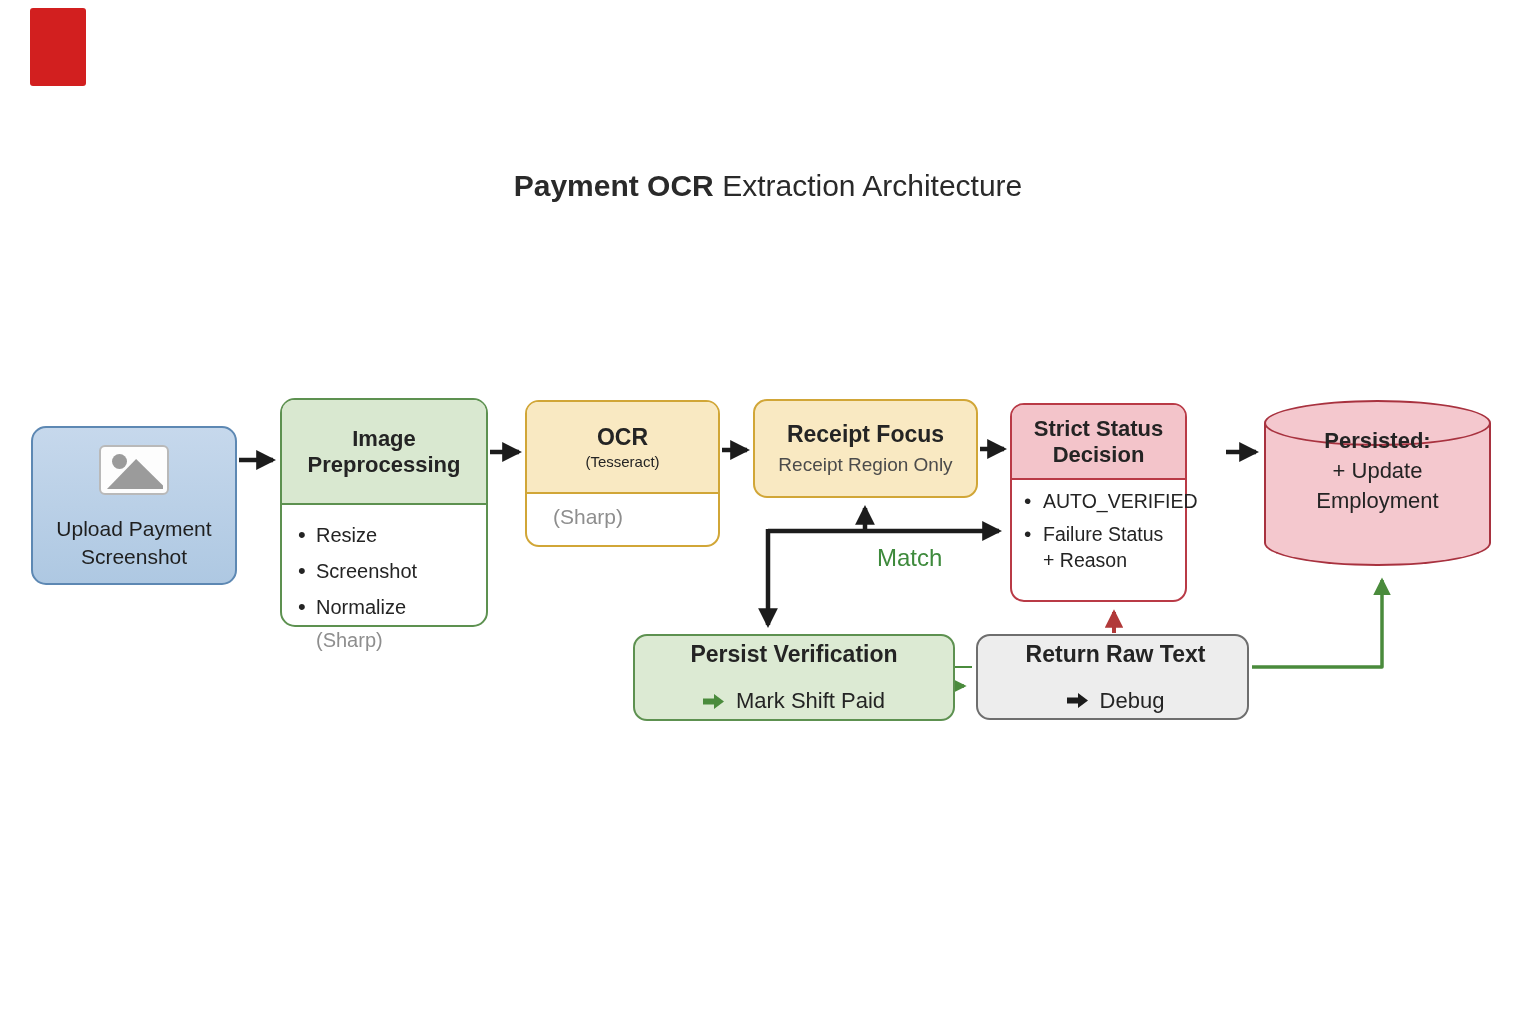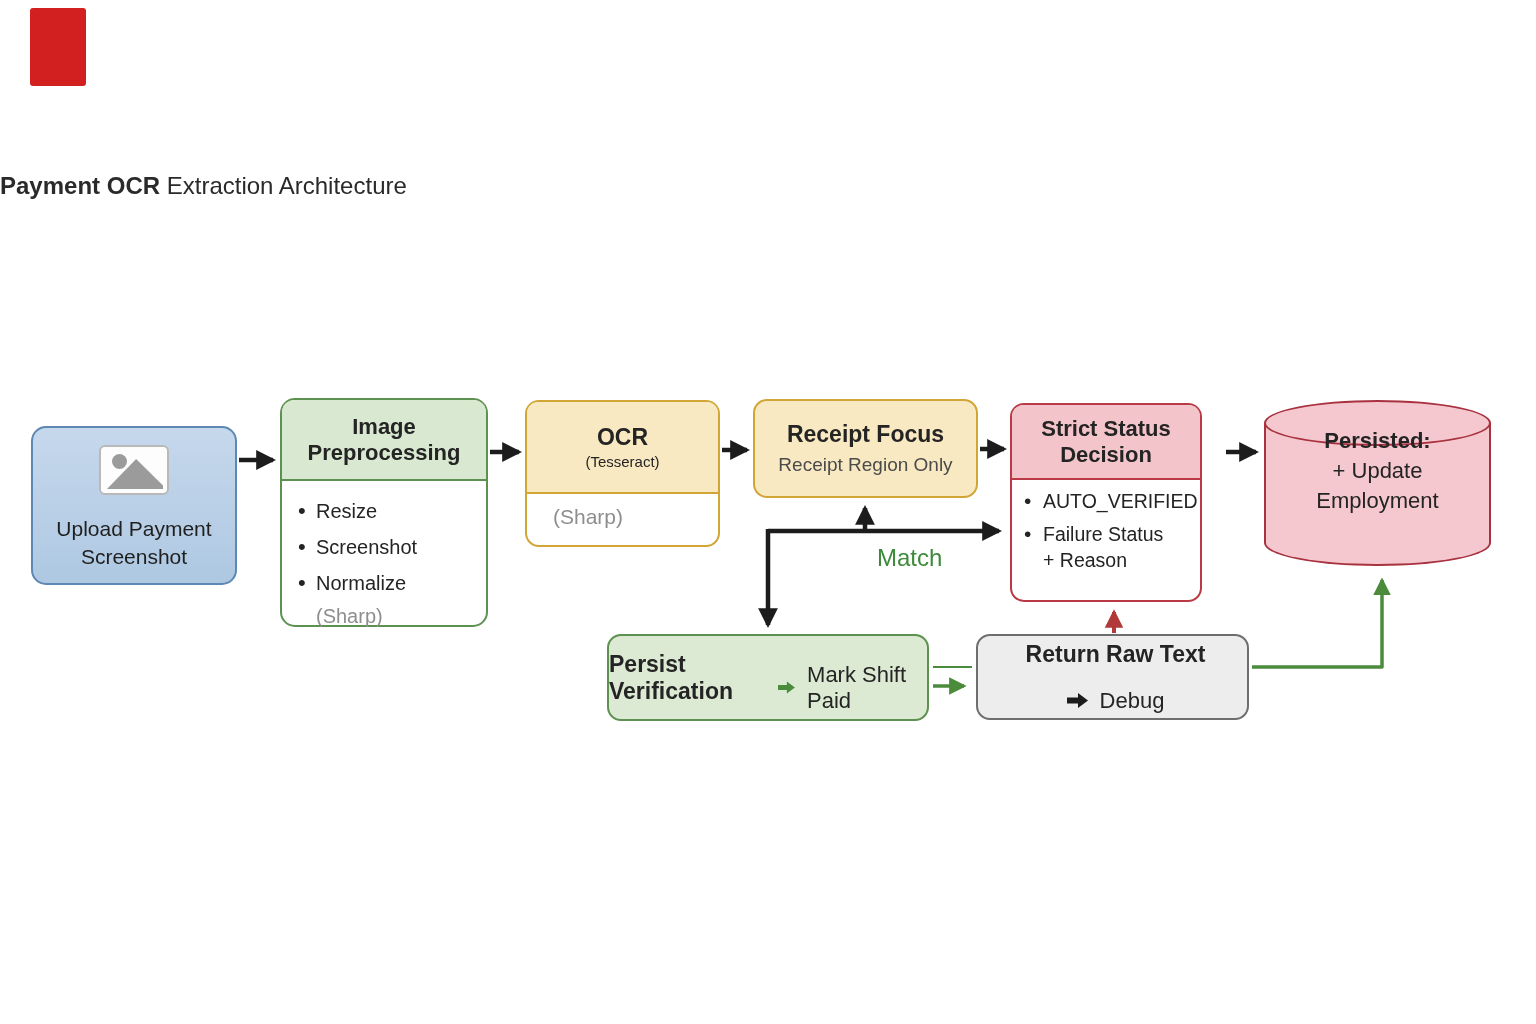--- a/index.html
+++ b/index.html
@@ -7,21 +7,21 @@
     position:relative; width:1536px; height:1024px; overflow:hidden;
     background:#ffffff; color:#242424;
     font-family:"Liberation Sans", sans-serif;
   }
   .abs { position:absolute; box-sizing:border-box; }
 
   
   .red-marker { left:30px; top:8px; width:56px; height:78px; background:#d21f1f; border-radius:3px; }
 
   
-  .title { top:166px; left:0; width:100%; font-size:24px; line-height:40px; color:#2a2a2a; }
+  .title { top:166px; left:0; width:100%; text-align:center; font-size:30px; line-height:40px; color:#2a2a2a; }
   .title .b { font-weight:700; }
   .title .r { font-weight:500; }
 
   
   svg.connectors { position:absolute; left:0; top:0; pointer-events:none; }
   .c-black { stroke:#1c1c1c; stroke-width:4.5; fill:none; }
   .c-green { stroke:#4a8b3c; stroke-width:3.5; fill:none; stroke-linejoin:round; }
   .c-green-thin { stroke:#4a8b3c; stroke-width:2.2; fill:none; }
   .c-red { stroke:#b13939; stroke-width:4; fill:none; }
 
@@ -37,63 +37,63 @@
   .icon-mountain { position:absolute; left:6px; right:4px; bottom:4px; height:30px; background:#9b9b9b;
                    clip-path:polygon(0 100%, 52% 0, 100% 88%, 100% 100%); }
   .upload-label { position:absolute; bottom:12px; left:0; width:100%; text-align:center;
                   font-size:21px; line-height:28px; font-weight:500; color:#1f1f1f; }
 
   
   #preprocessing { left:280px; top:398px; width:208px; height:229px; border:2.5px solid #5d9150;
                    border-radius:15px; background:#fff; }
   .pre-header { height:79px; background:#d9e8d0; border-bottom:2px solid #5d9150; border-radius:12px 12px 0 0;
                 display:flex; align-items:center; justify-content:center; text-align:center;
-                font-weight:700; font-size:22px; line-height:26px; padding:0 14px; }
+                font-weight:700; font-size:22px; line-height:26px; padding:12px 14px; }
   .bullet-list { margin:12px 0 0 0; padding:0 5px 0 14px; list-style:none; }
   .bullet-list li.bullet { position:relative; padding-left:20px; font-size:20px; line-height:36px; }
   .bullet-list li.bullet::before { content:"\2022"; position:absolute; left:2px; font-size:22px; }
   .bullet-list li.note { padding-left:20px; color:#8e8e8e; font-size:20px; line-height:30px; }
 
   
   #ocr { left:525px; top:400px; width:195px; height:147px; border:2.5px solid #d1a637; border-radius:14px; background:#fff; }
   .ocr-header { height:92px; background:#f9e9c2; border-bottom:2.5px solid #d1a637; border-radius:11px 11px 0 0;
                 display:flex; flex-direction:column; align-items:center; justify-content:center; box-sizing:border-box; }
   .ocr-title { font-weight:700; font-size:23px; }
   .ocr-sub { font-size:15px; margin-top:2px; }
   .ocr-note { padding:11px 0 0 26px; color:#8e8e8e; font-size:21px; }
 
   
   #receipt { left:753px; top:399px; width:225px; height:99px; background:#f9e9c2; border:2.5px solid #d1a637;
              border-radius:14px; display:flex; flex-direction:column; align-items:center; justify-content:center; }
   .receipt-title { font-weight:700; font-size:23px; }
   .receipt-sub { font-size:19px; color:#4b4b4b; margin-top:6px; }
 
   
-  #strict { left:1010px; top:403px; width:192px; height:199px; border:2.5px solid #b93a46; border-radius:14px; background:#fff; }
+  #strict { left:1010px; top:403px; width:177px; height:199px; border:2.5px solid #b93a46; border-radius:14px; background:#fff; }
   .strict-header { height:75px; background:#f3c4ca; border-bottom:2.5px solid #b93a46; border-radius:11px 11px 0 0;
                    display:flex; align-items:center; justify-content:center; text-align:center;
                    font-weight:700; font-size:22px; line-height:26px; box-sizing:border-box; }
   .strict-list { margin:8px 0 0 0; padding:0 18px 0 12px; list-style:none; }
   .strict-list li { position:relative; padding-left:19px; font-size:19.5px; line-height:26px; margin-top:7px; max-width:130px; }
   .strict-list li::before { content:"\2022"; position:absolute; left:0; font-size:21px; }
 
   
   #cylinder { left:1264px; top:400px; width:227px; height:166px; }
   .cyl-top { position:absolute; top:0; left:0; width:100%; height:46px; border-radius:50%;
              background:#f4c8ce; border:2.5px solid #a8323f; box-sizing:border-box; z-index:2; }
   .cyl-body { position:absolute; top:23px; left:0; width:100%; height:143px; background:#f4c8ce;
               border:2.5px solid #a8323f; border-top:none; box-sizing:border-box;
               border-radius:0 0 113px 113px / 0 0 23px 23px; z-index:1; }
   .cyl-text { position:absolute; z-index:3; top:26px; left:0; width:100%; text-align:center;
               font-size:22px; line-height:30px; }
   .cyl-text .b { font-weight:700; }
 
   
-  #persist { left:607px; top:634px; width:322px; height:87px; background:#dcead3; border:2.5px solid #5d9150;
-             border-radius:14px; display:flex; flex-direction:row; align-items:center; justify-content:center; }
+  #persist { left:633px; top:634px; width:322px; height:87px; background:#dcead3; border:2.5px solid #5d9150;
+             border-radius:14px; display:flex; flex-direction:column; align-items:center; justify-content:center; }
   #return { left:976px; top:634px; width:273px; height:86px; background:#ededed; border:2.5px solid #6e6e6e;
             border-radius:14px; display:flex; flex-direction:column; align-items:center; justify-content:center;padding-left:6px; }
   .box-title { font-weight:700; font-size:23px; }
   .box-sub { display:flex; align-items:center; gap:12px; font-size:22px; margin-top:20px; }
 
   
   .match { left:877px; top:544px; font-size:24px; color:#3e8a3c; font-weight:500; }
 </style>
 </head>
 <body>

